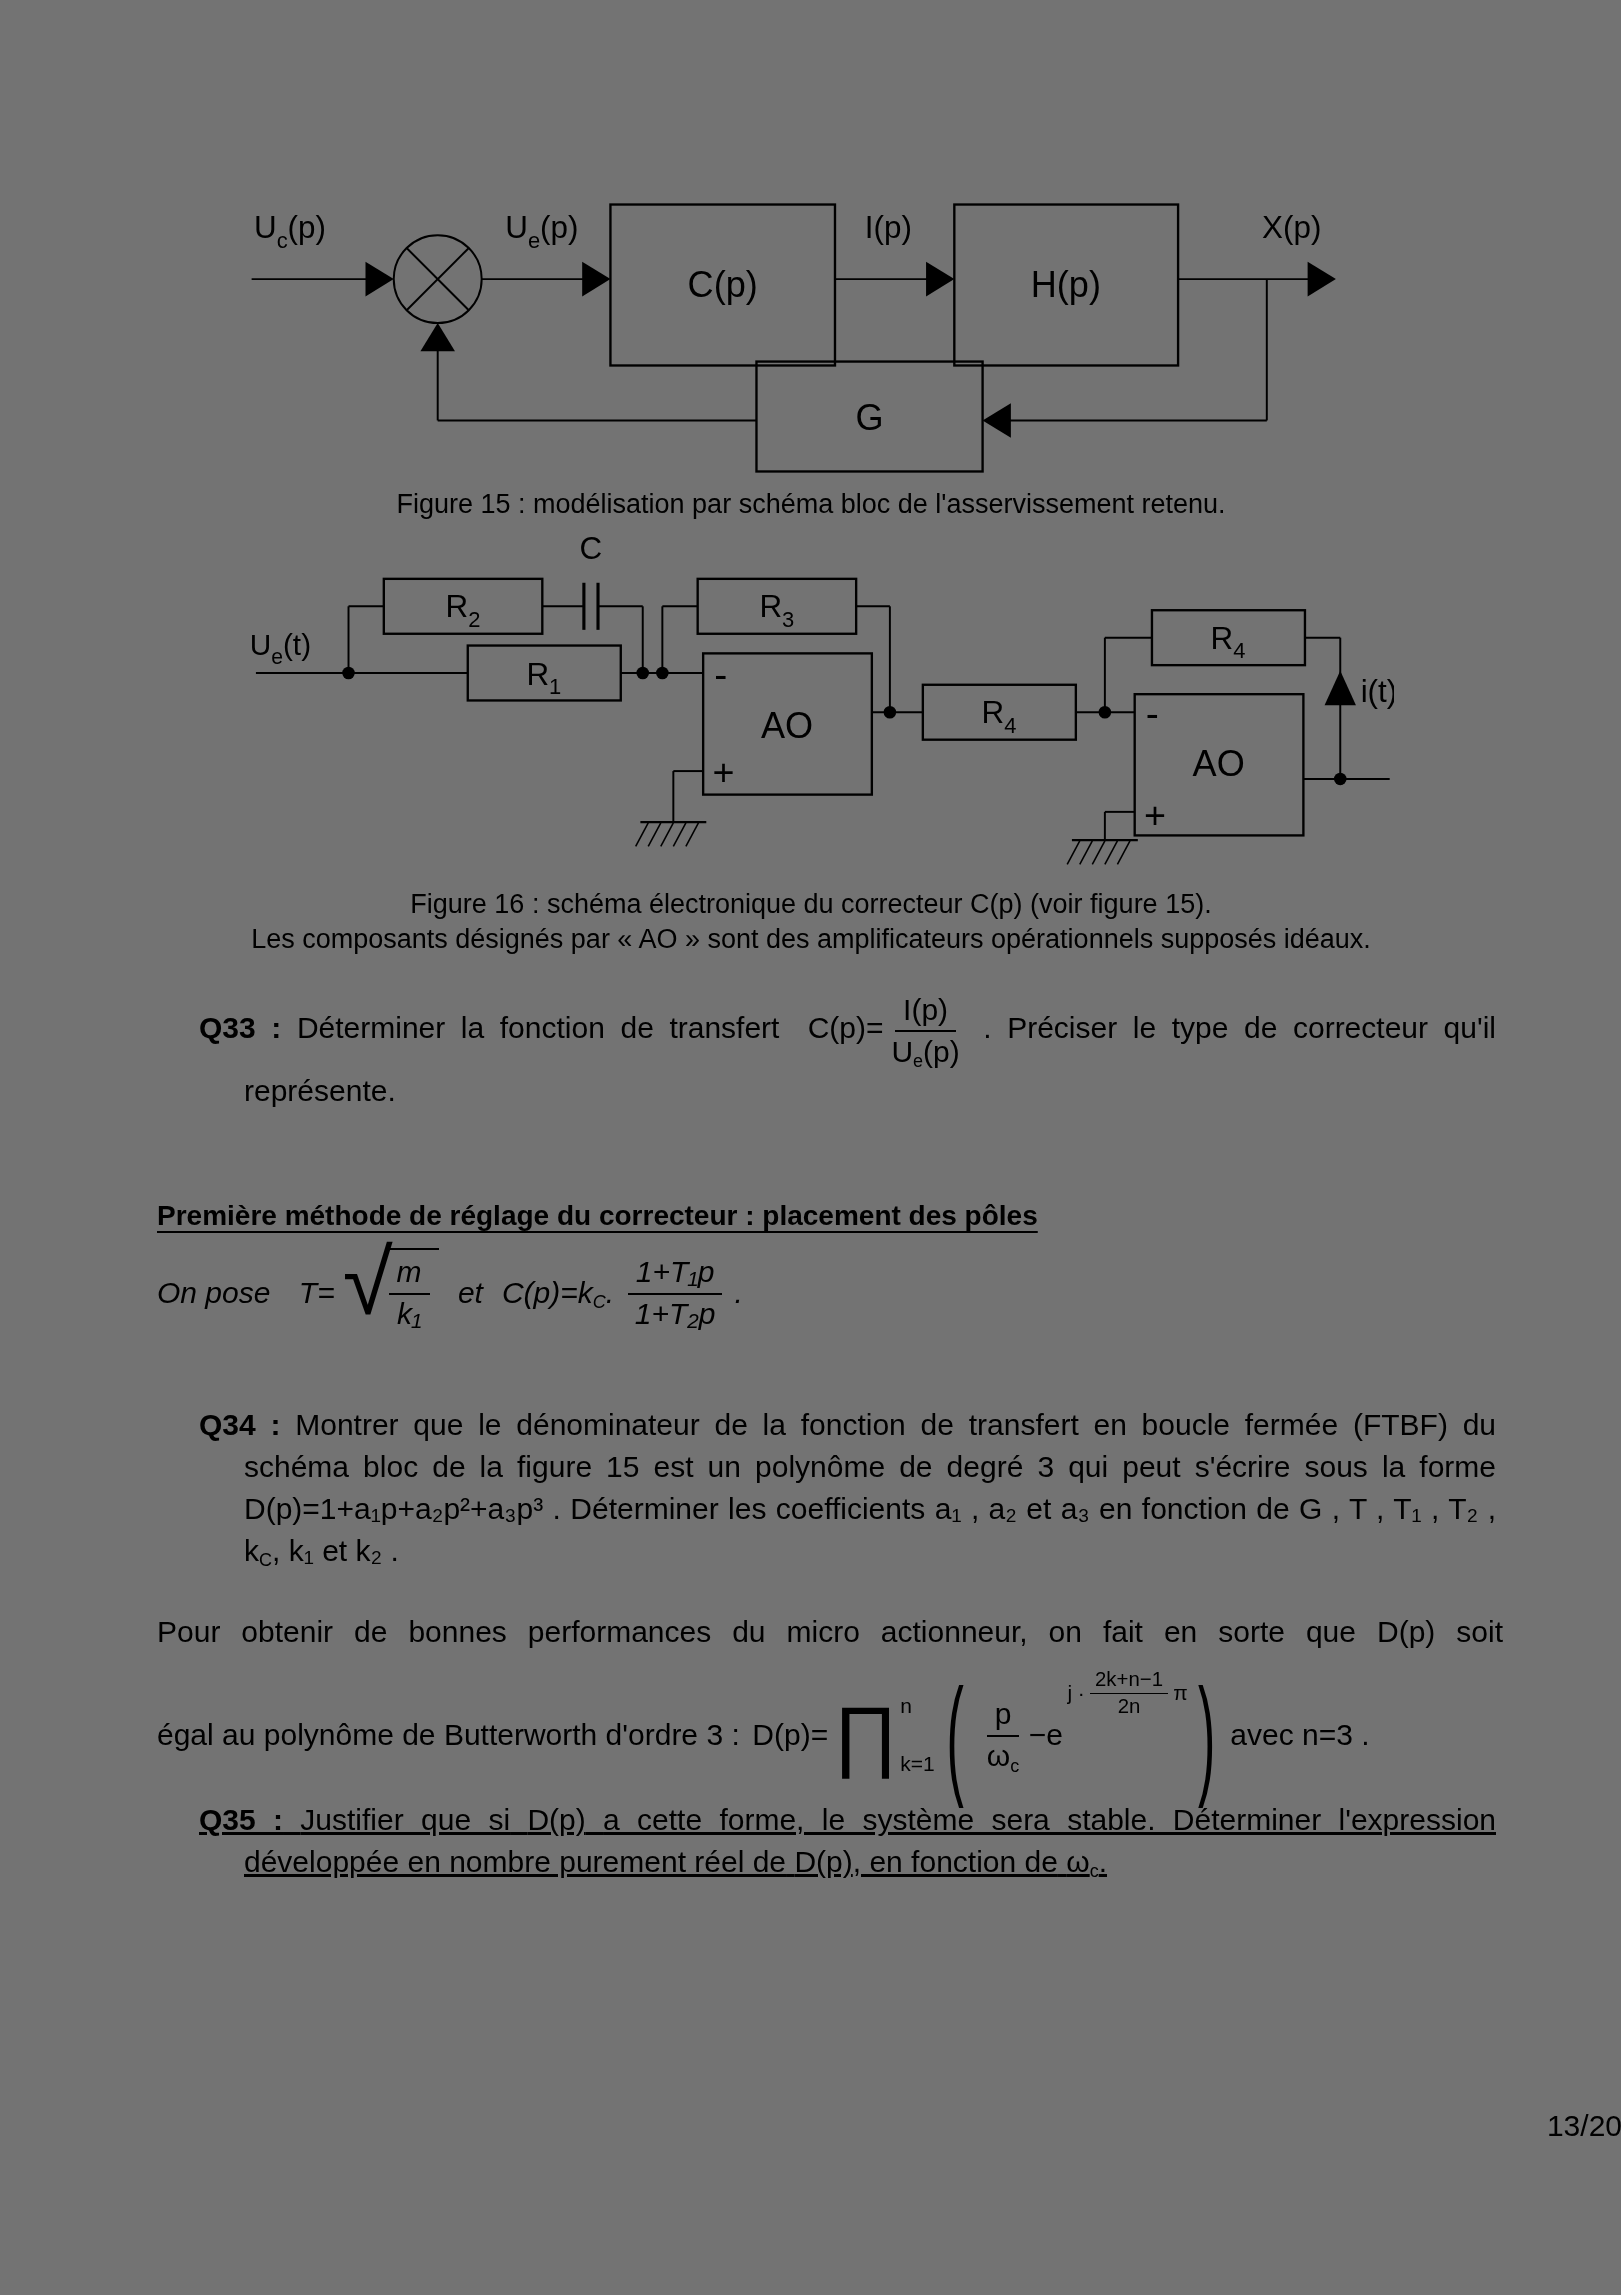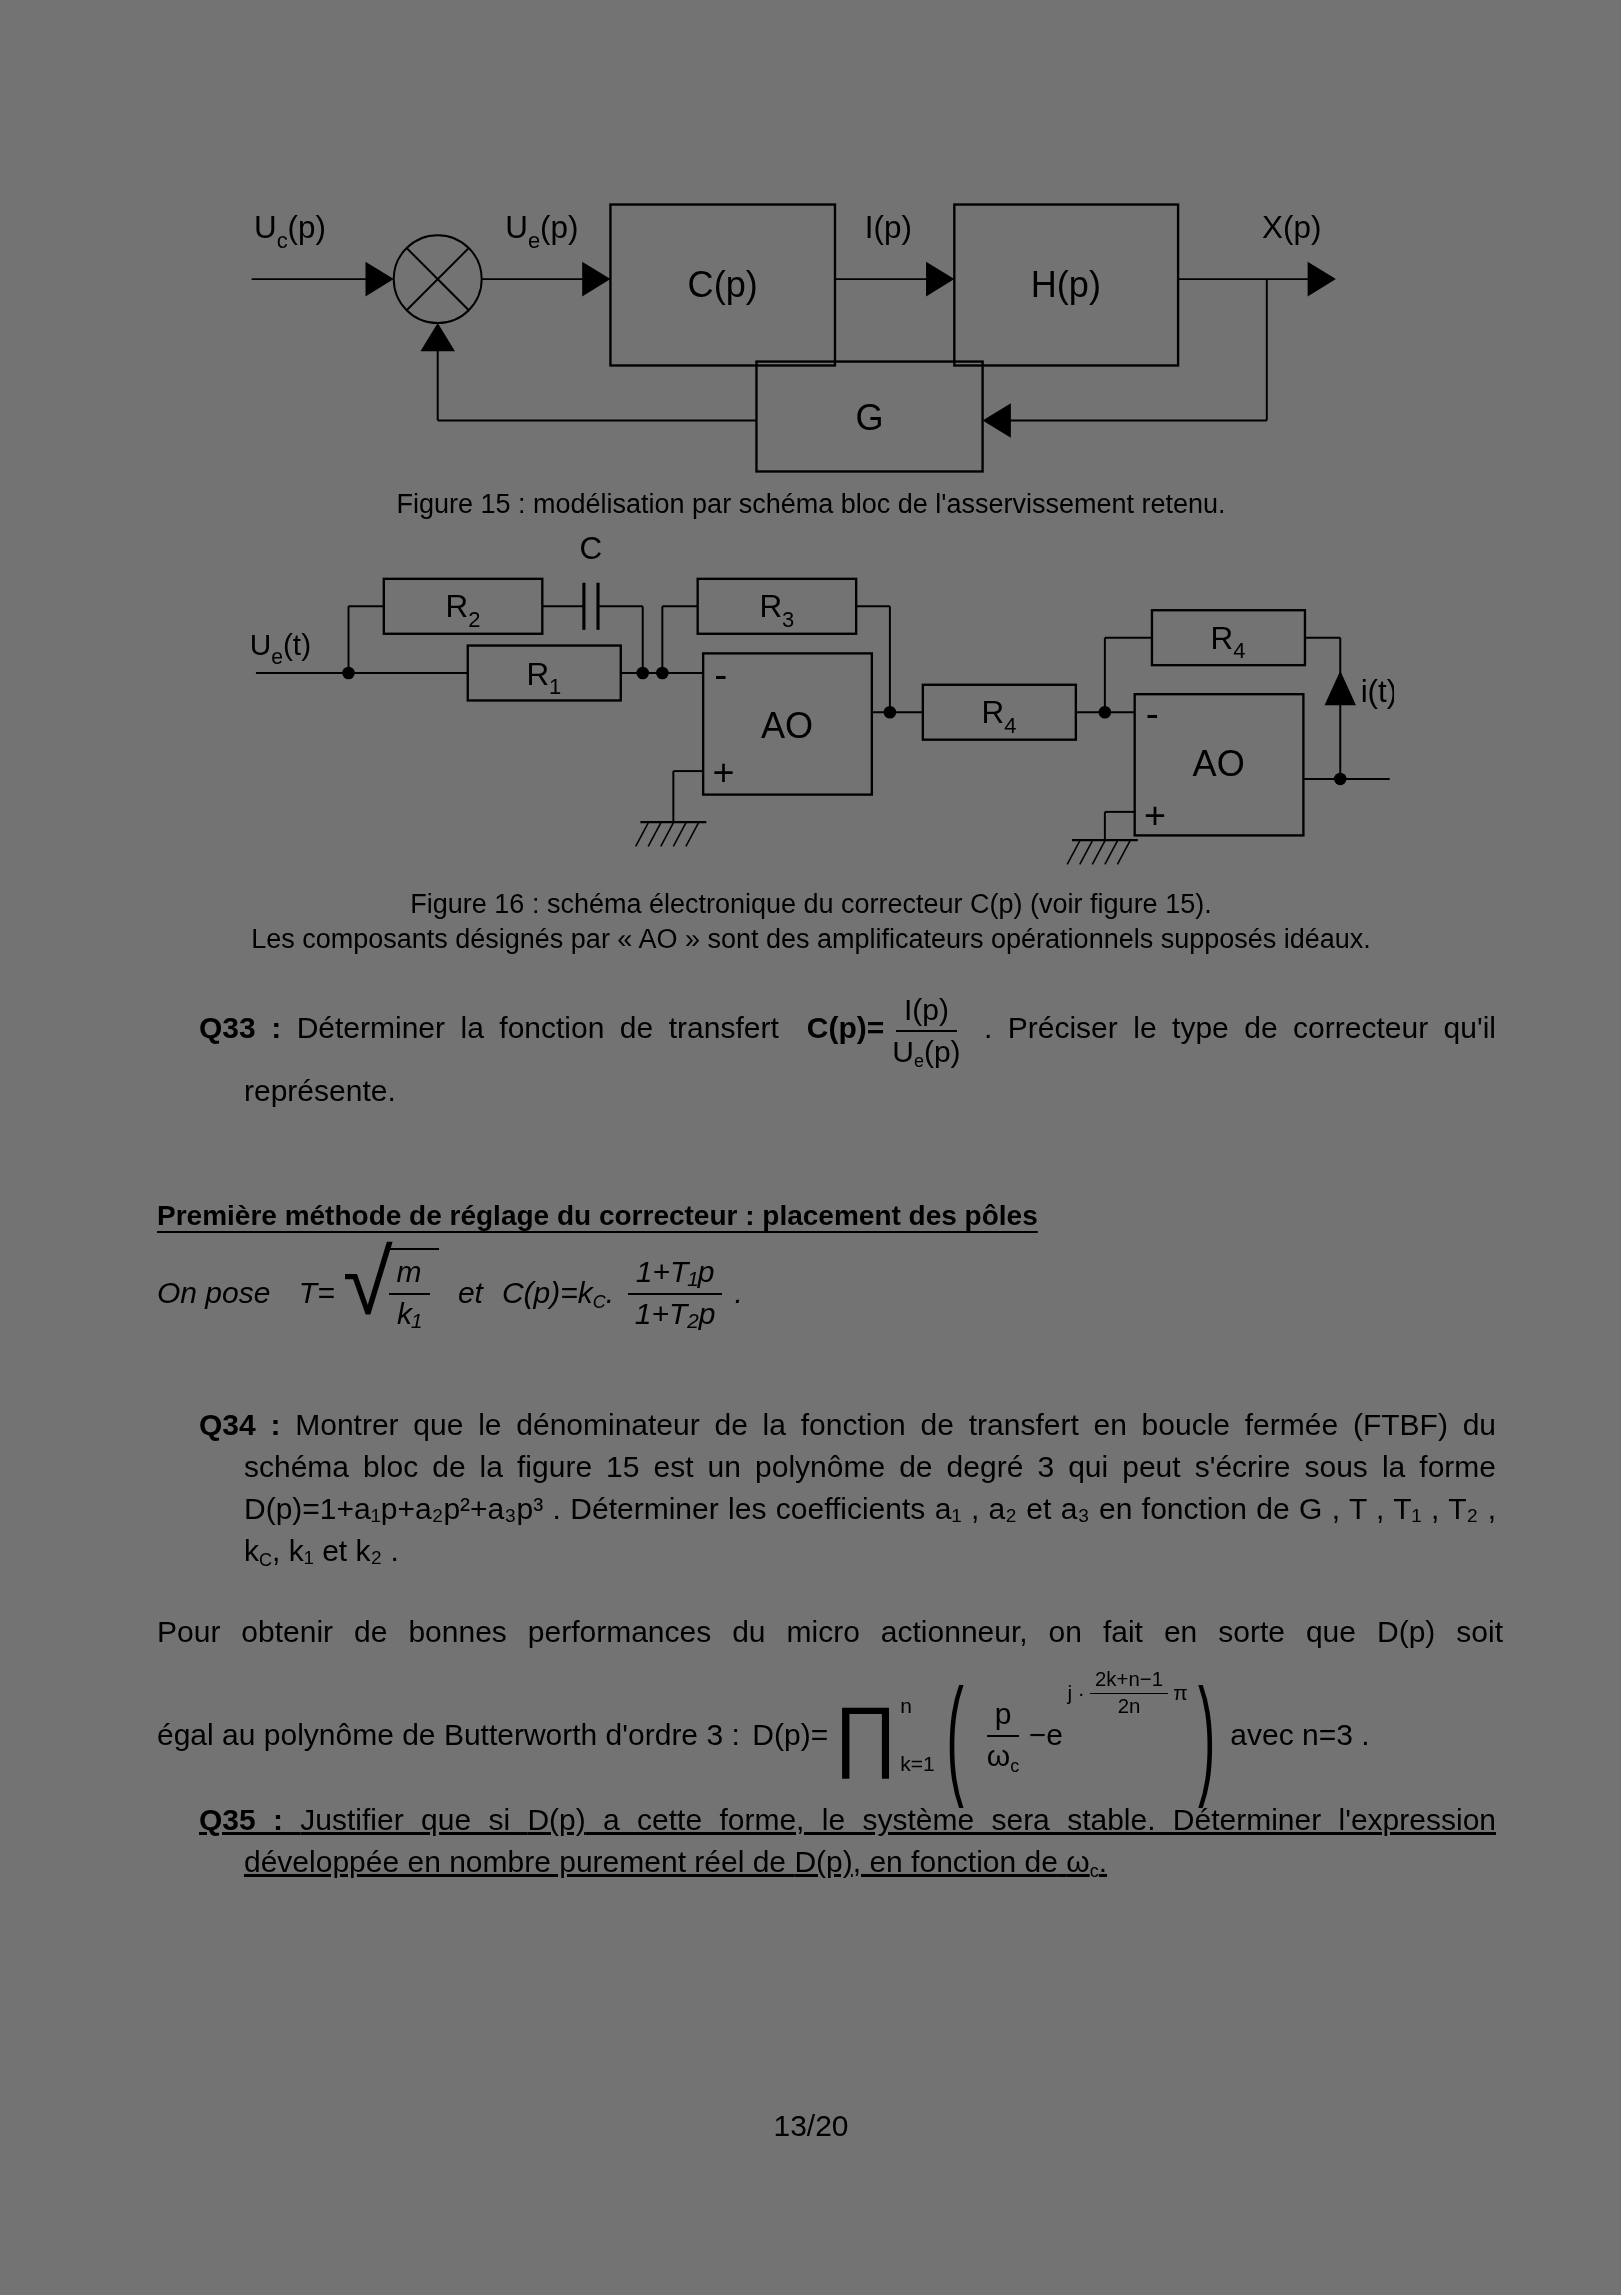--- a/index.html
+++ b/index.html
@@ -33,21 +33,21 @@
   .sqrt .bod { border-top:2.4px solid #000; padding:3.9px 9.4px 0 3.1px; margin-left:-7px; }
   .prod { display:inline-flex; align-items:center; margin:0 4.7px; }
   .prod .sym { font-size:79px; line-height:0.95; }
   .prod .lims { display:inline-flex; flex-direction:column; justify-content:space-between;
                 height:82px; font-size:21px; margin-left:2.4px; }
   .bigparen { display:inline-block; font-size:52px; line-height:1;
               transform:scaleY(2.55); transform-origin:center; padding:0 2.4px; }
   .inner { display:inline-flex; align-items:center; gap:4.7px; }
   .exp { display:inline-flex; align-items:center; gap:5.5px; font-size:21px;
          transform:translateY(-42px); }
-  .gap16 { margin-left:12.6px;font-weight:bold; }
+  .gap16 { margin-left:12.6px; }
 </style>
 </head>
 <body>
 
 <div class="page">
 
   <svg class="abs" style="left:232px; top:177px;" width="1162" height="322" viewBox="0 0 1480 410">
     <g stroke="#000" stroke-width="2.5" fill="none">
       <line x1="25" y1="130" x2="172" y2="130"></line>
       <circle cx="262" cy="130" r="56"></circle>
@@ -247,16 +247,16 @@
 
   <div class="abs para hang" style="left:199px; top:1799px; width:1297px;text-decoration:underline;">
     <span class="qlabel">Q35 :</span>
     <span>Justifier que si</span>
     <span>D(p)</span>
     <span>a cette forme, le système sera stable. Déterminer l'expression développée en nombre purement réel de</span>
     <span>D(p)</span><span>, en fonction de</span>
     <span><span>ω</span><sub>c</sub></span><span>.</span>
   </div>
 
-  <div class="abs" style="top:2109px; width:1622px; text-align:center; font-size:30px;">13/20</div>
+  <div class="abs" style="top:2109px; width:1622px; text-align:right; font-size:30px;">13/20</div>
 
 </div>
 
 
 </body></html>

